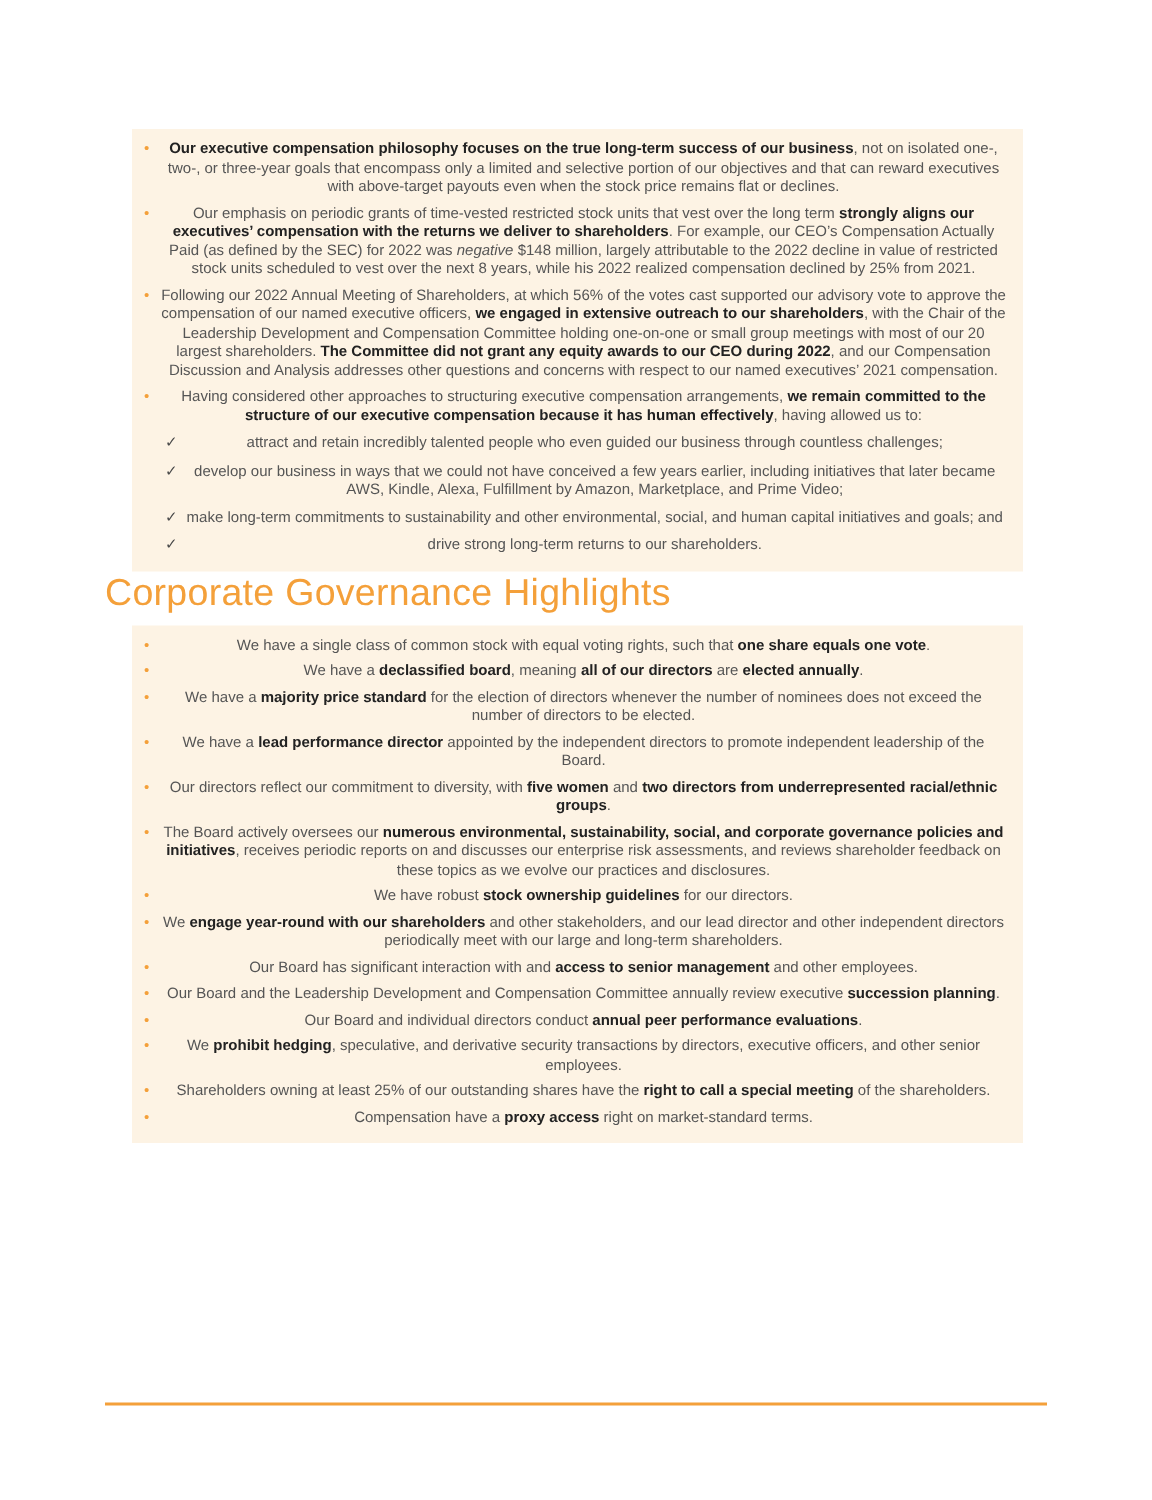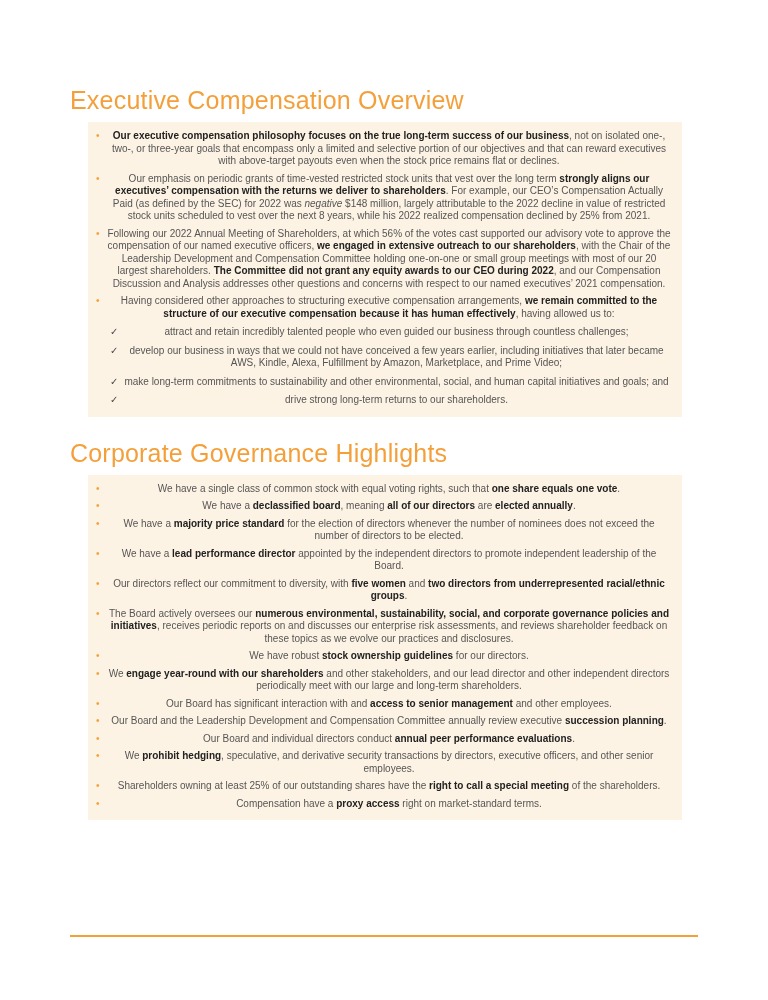--- a/index.html
+++ b/index.html
@@ -10,21 +10,21 @@
     color:#555555;
     -webkit-font-smoothing:antialiased;
   }
   :root {
     --accent:#f4a03a;
     --panel:#fdf3e4;
     --body-text:#555555;
     --bold-text:#222222;
   }
   .page { padding:86px 70px 0 70px; }
-  .doc-section + .doc-section { margin-top:22px; }
+  .doc-section + .doc-section { }
   .section-title {
     font-size:25px;
     font-weight:400;
     letter-spacing:0.2px;
     color:var(--accent);
     margin-bottom:7px;
   }
   .panel {
     background:var(--panel);
     margin:0 16px 0 18px;
@@ -59,21 +59,20 @@
     height:2px;
     background:var(--accent);
   }
 </style>
 </head>
 <body>
 
 <div class="page">
 
   <section class="doc-section">
-    <h1 class="section-title">Executive Compensation Overview</h1>
     <div class="panel">
       <ul class="bullet-list">
           <li class="bullet dot">
             <span class="marker">•</span>
             <span class="text"><span class="b">Our executive compensation philosophy focuses on the true long-term success of our business</span><span>, not on isolated one-, two-, or three-year goals that encompass only a limited and selective portion of our objectives and that can reward executives with above-target payouts even when the stock price remains flat or declines.</span></span>
           </li>
           <li class="bullet dot">
             <span class="marker">•</span>
             <span class="text"><span>Our emphasis on periodic grants of time-vested restricted stock units that vest over the long term </span><span class="b">strongly aligns our executives’ compensation with the returns we deliver to shareholders</span><span>. For example, our CEO’s Compensation Actually Paid (as defined by the SEC) for 2022 was </span><span class="i">negative</span><span> $148 million, largely attributable to the 2022 decline in value of restricted stock units scheduled to vest over the next 8 years, while his 2022 realized compensation declined by 25% from 2021.</span></span>
           </li>

